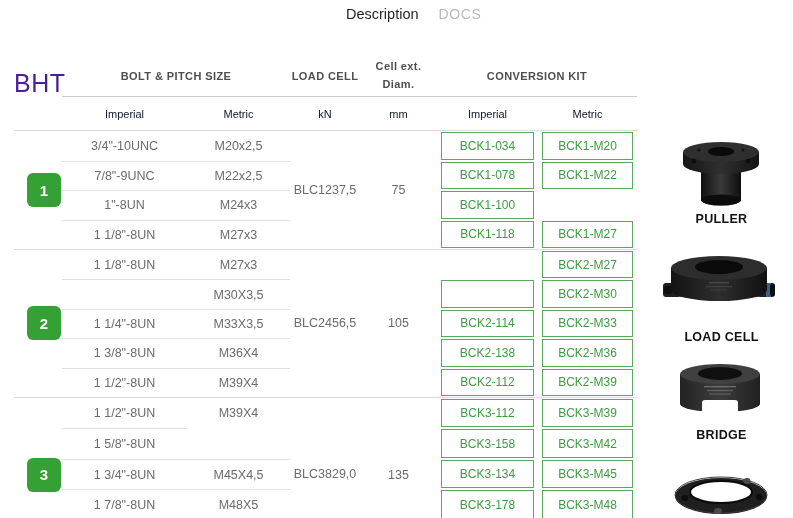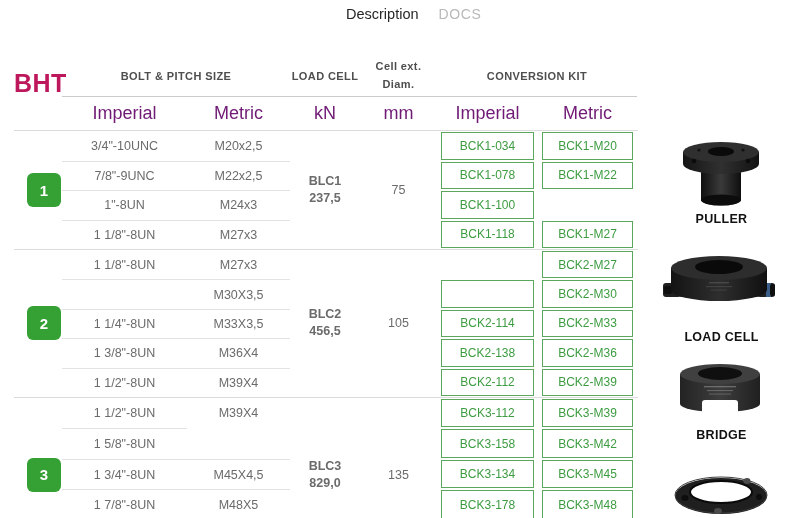--- a/index.html
+++ b/index.html
@@ -10,47 +10,47 @@
   
   .tabs { position:absolute; left:346px; top:6px; display:flex; gap:20px; align-items:center; }
   .tab-active { font-size:14.5px; color:#262626; cursor:pointer; }
   .tab-idle   { font-size:14px; color:#b9b9b9; letter-spacing:.6px; cursor:pointer; }
 
   
   .tablewrap { position:absolute; left:14px; top:55px; width:624px; }
   .tgrid { display:grid; grid-template-columns:48px 125px 103px 70px 77px 101px 99px; }
 
   .headgrid { grid-template-rows:42px 33px; }
-  .bht { grid-column:1; grid-row:1; align-self:end; font-size:25px; font-weight:bold; color:#be185d; letter-spacing:.5px; line-height:1; padding-bottom:1px; }
+  .bht { grid-column:1; grid-row:1; align-self:end; font-size:25px; font-weight:normal; color:#4c1d95; letter-spacing:.5px; line-height:1; padding-bottom:1px; }
   .hcell { display:flex; align-items:center; justify-content:center; text-align:center;
            font-size:11px; font-weight:bold; color:#4e4e4e; letter-spacing:.4px; }
   .uline { border-bottom:1px solid #cbcbcb; }
   .h-bolt { grid-column:2 / 4; grid-row:1; }
   .h-load { grid-column:4; grid-row:1; }
   .h-cell { grid-column:5; grid-row:1; flex-direction:column; line-height:1.6; }
   .h-conv { grid-column:6 / 8; grid-row:1; }
-  .scell { display:flex; align-items:center; justify-content:center; font-size:18px; color:#701a75; grid-row:2; }
+  .scell { display:flex; align-items:center; justify-content:center; font-size:11px; color:#0f172a; grid-row:2; }
 
   .group { border-top:1px solid #dcdcdc; }
   .rows4  { grid-template-rows:repeat(4,29.5px); }
   .rows5  { grid-template-rows:repeat(5,29.4px); }
   .rows4c { grid-template-rows:repeat(4,30.5px); }
 
   .c1{grid-column:1} .c2{grid-column:2} .c3{grid-column:3} .c4{grid-column:4}
   .c5{grid-column:5} .c6{grid-column:6} .c7{grid-column:7}
   .r1{grid-row:1} .r2{grid-row:2} .r3{grid-row:3} .r4{grid-row:4} .r5{grid-row:5}
   .span { grid-row:1 / -1; }
 
   .badgebox { display:flex; align-items:center; }
   .badge { width:34px; height:34px; margin-left:13px; background:#35a135; border-radius:6px;
            color:#fff; font-weight:bold; font-size:15px; display:flex; align-items:center; justify-content:center; }
   .cell { display:flex; align-items:center; justify-content:center; text-align:center;
           font-size:12.5px; color:#6b6b6b; }
   .divline { border-top:1px solid #e2e2e2; }
-  .kncell { flex-direction:column; line-height:17px;font-weight:bold; }
+  .kncell { flex-direction:row; line-height:17px; }
   .kc { display:flex; align-items:center; justify-content:center; font-size:12px; color:#3d9c41;
         border:1px solid #5aa75d; margin:1px 4px; }
   .shift { transform:translateY(16px); }
 
   
   .products { position:absolute; left:650px; top:0; width:143px; height:518px; }
   .pimg { position:absolute; }
   .plabel { position:absolute; width:100%; text-align:center; font-size:12.5px; font-weight:bold;
             color:#121212; letter-spacing:.3px; }
 </style>

